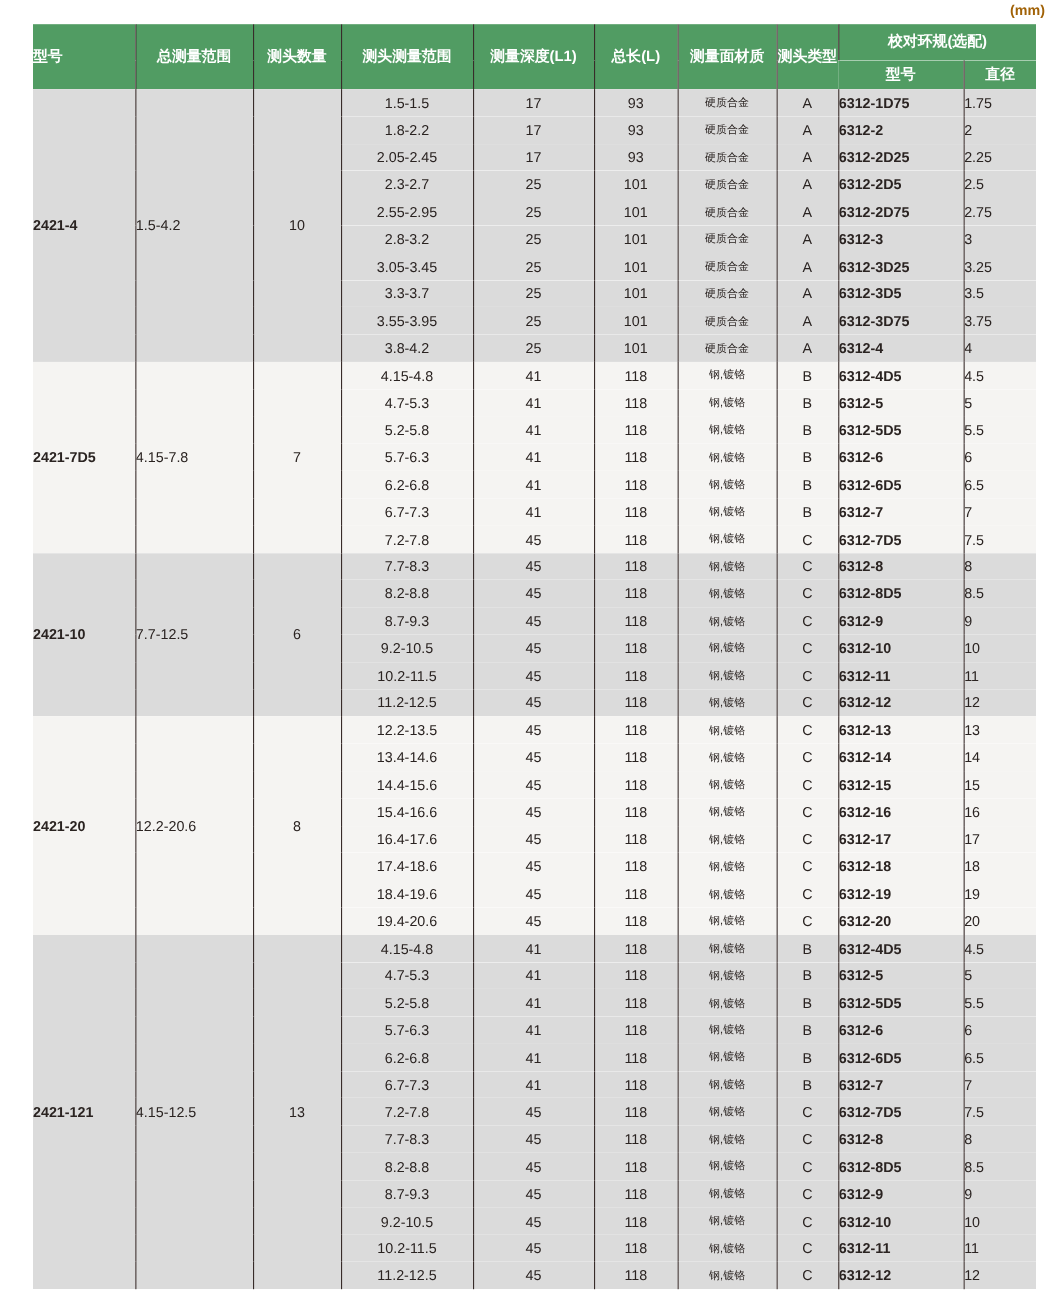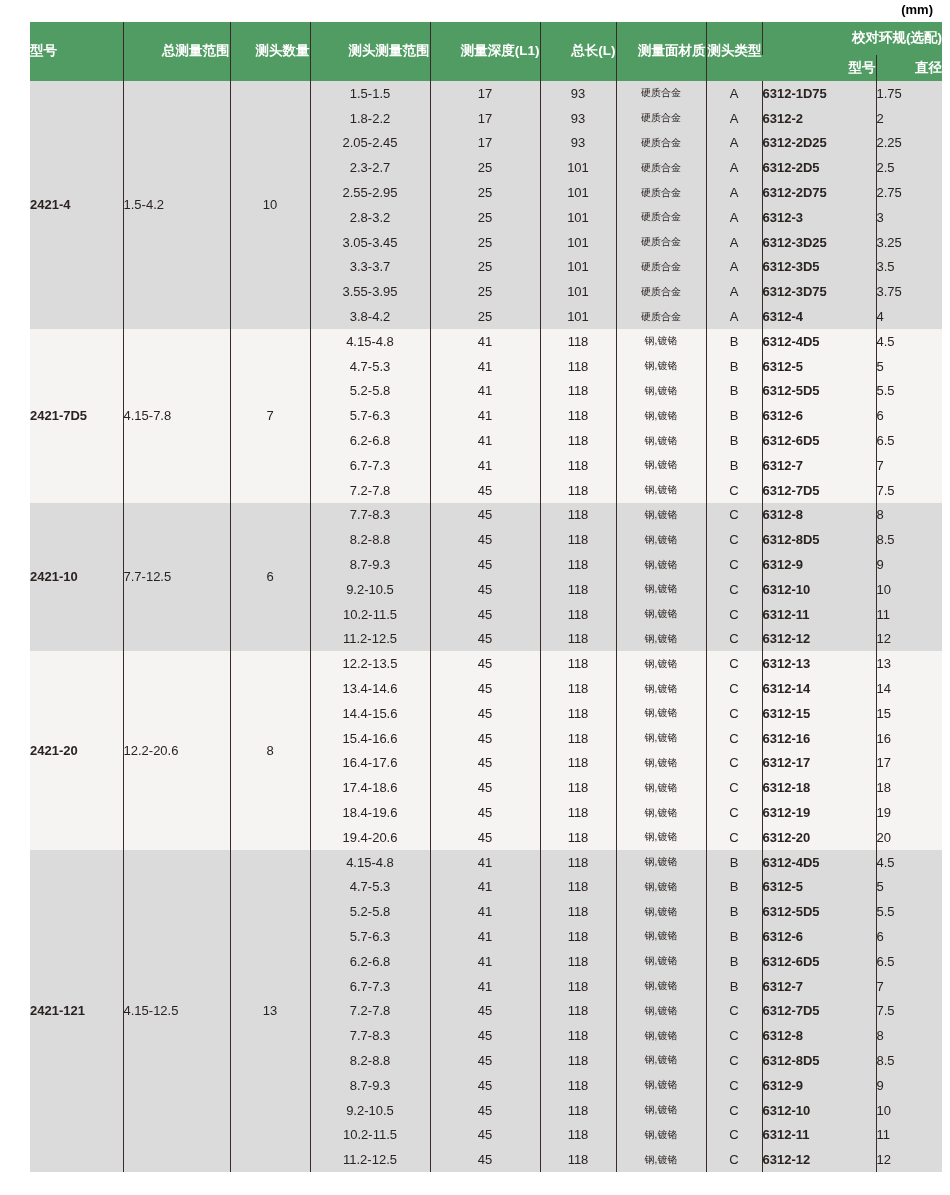--- a/index.html
+++ b/index.html
@@ -11,24 +11,24 @@
   .page {
     position: relative;
     width: 950px;
     height: 1195px;
     background: #ffffff;
     overflow: hidden;
   }
   .unit-label {
     position: absolute;
     top: 2px;
-    right: 17px;
+    right: 0;
     font-size: 13px;
     font-weight: bold;
-    color: #000000;
+    color: #a16207;
   }
   table.spec {
     position: absolute;
     left: 30px;
     top: 22px;
     width: 912px;
     border-collapse: collapse;
     table-layout: fixed;
     font-size: 13px;
     color: #2a2321;
@@ -42,21 +42,21 @@
     white-space: nowrap;
   }
   table.spec th:first-child, table.spec td.first-col {
     border-left: none;
   }
   thead th {
     background: #519c63;
     color: #ffffff;
     font-size: 13.5px;
     font-weight: bold;
-    text-align: right;
+    text-align: center;
     line-height: 1.25;
   }
   tr.h1 { height: 33px; }
   tr.h2 { height: 26px; }
   th.model-h { text-align: left; padding-left: 12px; }
   th.type-h  { white-space: normal; padding: 0 4px; }
   th.ring-h  { border-bottom: 2px solid #ffffff; }
   tbody tr { height: 24.8px; }
   tr.g-dark  td { background: #dbdbdb; }
   tr.g-light td { background: #f5f4f2; }

